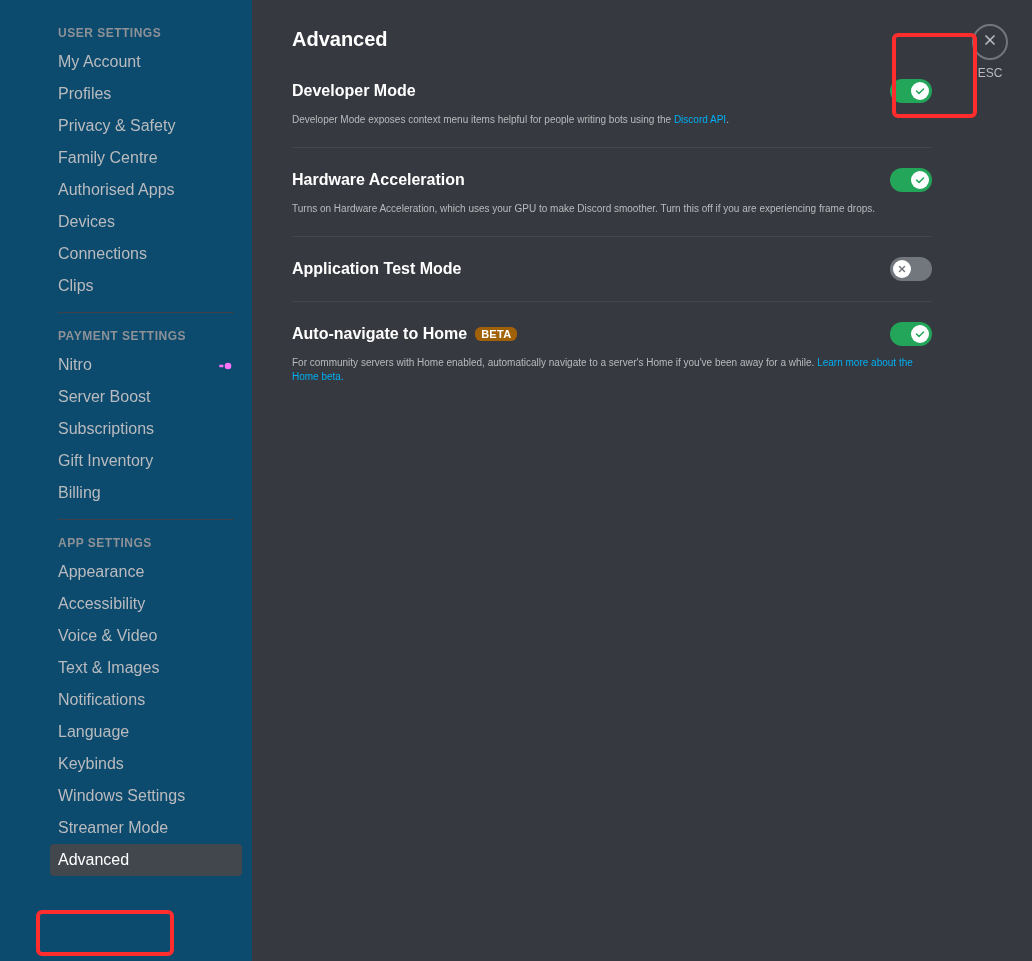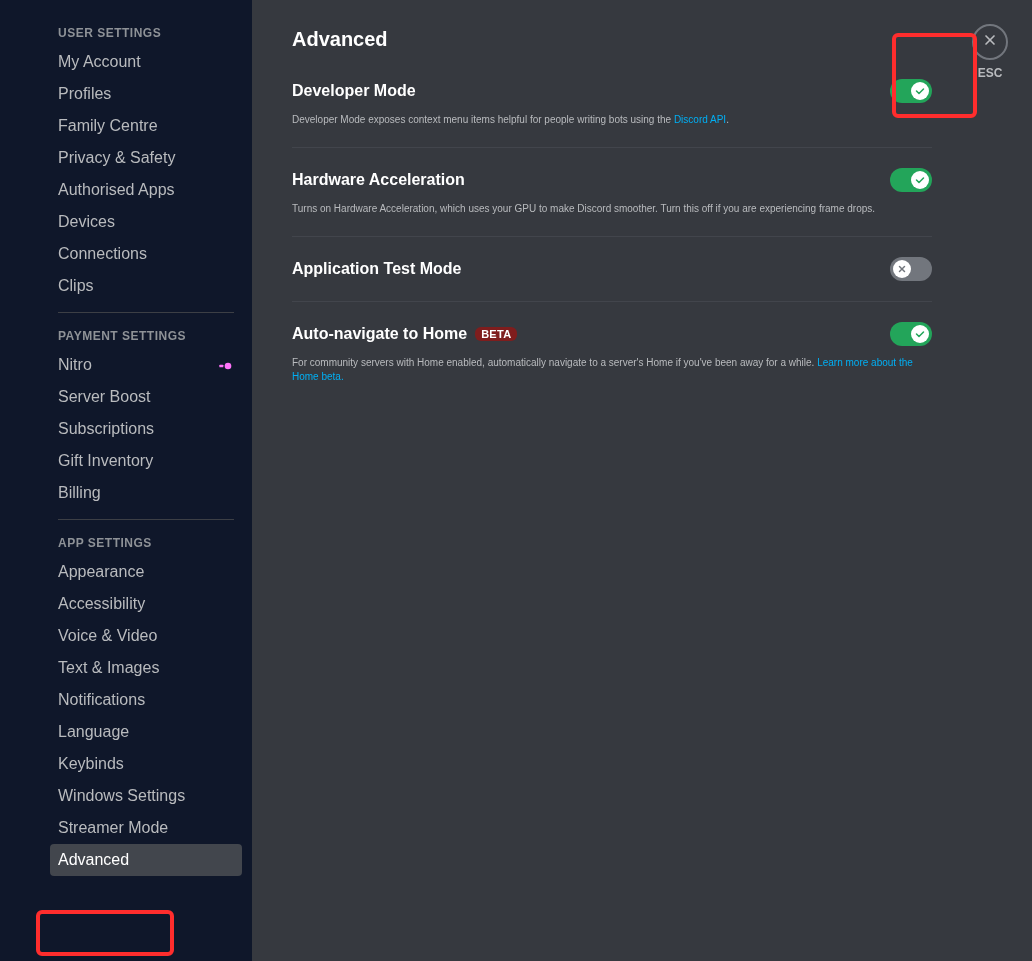--- a/index.html
+++ b/index.html
@@ -14,21 +14,21 @@
   .app {
     display: flex;
     width: 100%;
     height: 100%;
     position: relative;
   }
 
   
   .sidebar {
     width: 252px;
-    background: #0f172a;
+    background: #0c4a6e;
     padding: 20px 10px 28px 10px;
     overflow-y: auto;
   }
   .sidebar-inner {
     padding-left: 40px;
     padding-right: 0;
   }
   .sidebar-heading {
     font-size: 12px;
     font-weight: 700;
@@ -133,21 +133,21 @@
     display: flex; align-items: center; justify-content: center;
   }
   .toggle.on .knob { right: 3px; }
   .toggle.off .knob { left: 3px; }
   .toggle .knob svg { width: 12px; height: 12px; }
   .toggle.on .knob svg { color: #23a55a; }
   .toggle.off .knob svg { color: #72767d; }
 
   
   .beta-badge {
-    background: #7f1d1d;
+    background: #a16207;
     color: #ffffff;
     font-size: 11px;
     font-weight: 700;
     padding: 1px 6px;
     border-radius: 6px;
     letter-spacing: 0.3px;
   }
 
   
   .close-col {
@@ -162,21 +162,21 @@
     width: 36px; height: 36px;
     border: 2px solid #72767d;
     border-radius: 50%;
     display: flex; align-items: center; justify-content: center;
     color: #b9bbbe;
     cursor: pointer;
   }
   .close-btn svg { width: 16px; height: 16px; }
   .close-label {
     font-size: 12px;
-    font-weight: 700;
+    font-weight: 400;
     color: #b9bbbe;
     margin-top: 6px;
     text-align: center;
     width: 36px;
   }
 
   
   .highlight-box {
     position: absolute;
     border: 4px solid #ff2d2d;
@@ -193,24 +193,24 @@
   <nav class="sidebar">
     <div class="sidebar-inner" id="sidebar-inner">
         <div class="sidebar-heading first">USER SETTINGS</div>
         <div class="sidebar-item">
           <span>My Account</span>
         </div>
         <div class="sidebar-item">
           <span>Profiles</span>
         </div>
         <div class="sidebar-item">
+          <span>Privacy &amp; Safety</span>
+        </div>
+        <div class="sidebar-item">
           <span>Family Centre</span>
-        </div>
-        <div class="sidebar-item">
-          <span>Privacy &amp; Safety</span>
         </div>
         <div class="sidebar-item">
           <span>Authorised Apps</span>
         </div>
         <div class="sidebar-item">
           <span>Devices</span>
         </div>
         <div class="sidebar-item">
           <span>Connections</span>
         </div>

